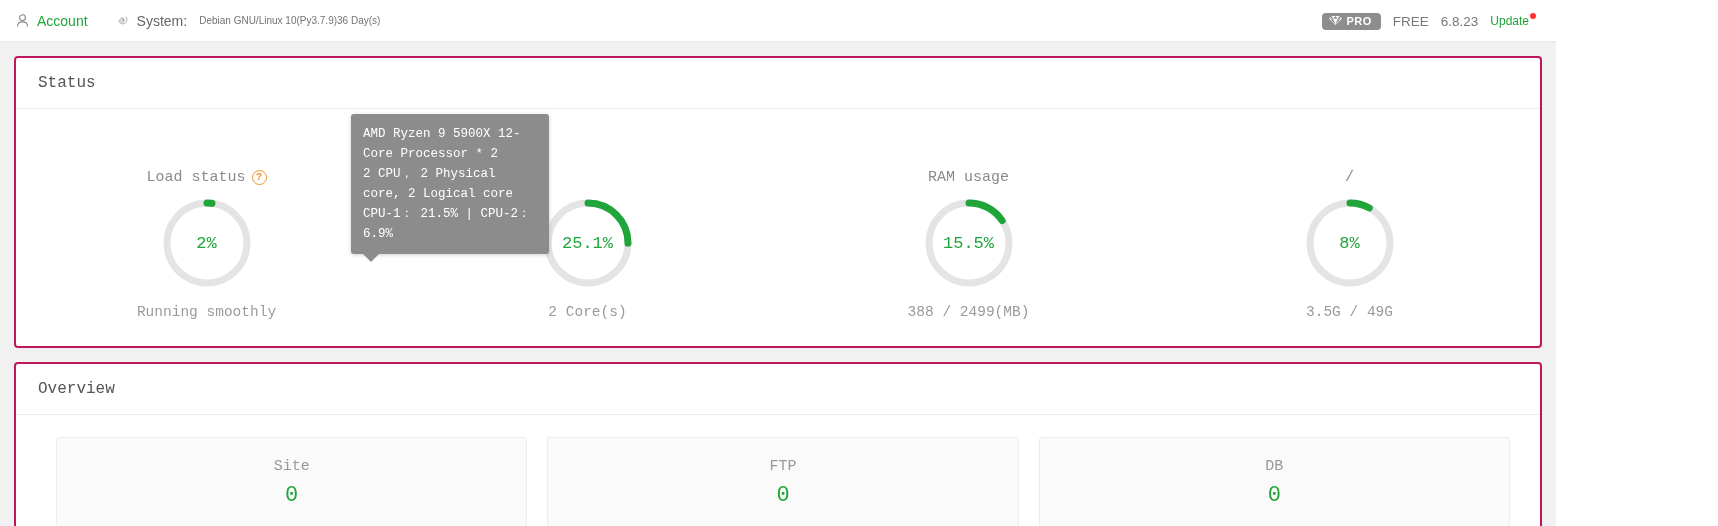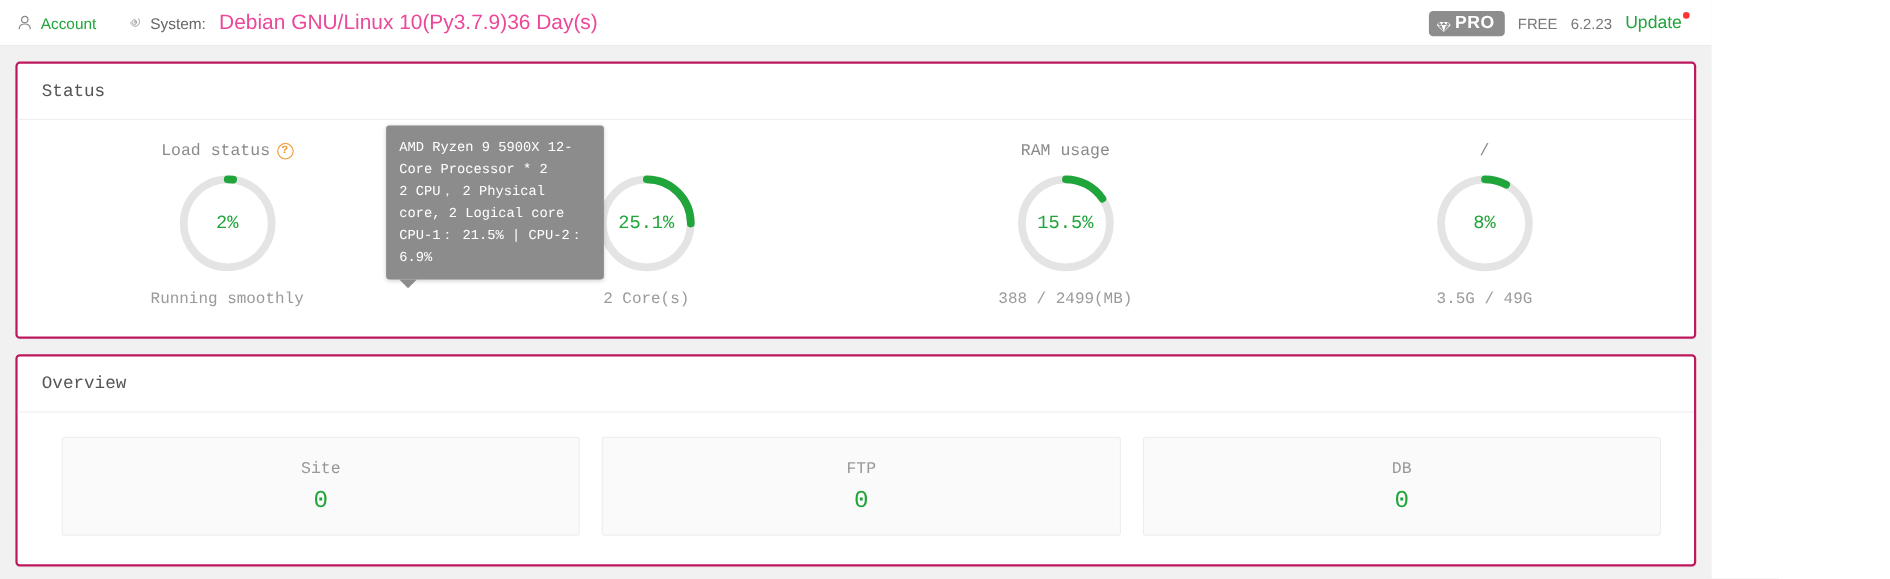--- a/index.html
+++ b/index.html
@@ -68,62 +68,62 @@
     font-size: 14px;
     text-decoration: none;
     cursor: pointer;
   }
   .sys-label {
     color: #666;
     font-size: 14px;
     margin-right: 5px;
   }
   .sys-value {
-    color: #ec4899;
-    font-size: 19px;
+    color: #737373;
+    font-size: 10px;
   }
   .topbar-right {
     position: absolute;
     right: 20px;
     top: 0;
     height: 42px;
     display: flex;
     align-items: center;
     gap: 12px;
   }
   .pro-badge {
     display: inline-flex;
-    align-items: flex-end;
+    align-items: flex-start;
     gap: 4px;
     background: #8d8d8d;
     color: #ffffff;
     border-radius: 4px;
     padding: 2px 9px 3px 7px;
-    font-size: 16px;
+    font-size: 11px;
     font-weight: bold;
     letter-spacing: 0.5px;
     cursor: pointer;
   }
   .pro-badge .gem {
     display: inline-block;
     width: 13px;
     height: 11px;
     line-height: 11px;
   }
   .free-text {
     color: #777;
     font-size: 13.5px;
   }
   .ver-text {
     color: #777;
     font-size: 13.5px;
   }
   .update-link {
     color: #20a53a;
-    font-size: 16px;
+    font-size: 12px;
     position: relative;
     text-decoration: none;
     cursor: pointer;
     padding-right: 7px;
   }
   .update-link .dot {
     position: absolute;
     right: 0;
     top: -1px;
     width: 6px;
@@ -164,20 +164,21 @@
   
   .gauges {
     display: flex;
     padding: 18px 0 26px 0;
   }
   .gauge-cell {
     flex: 1 1 0;
     display: flex;
     flex-direction: column;
     align-items: center;
+    margin-top: 40px;
   }
   .gauge-label {
     font-size: 15px;
     color: #8a8a8a;
     display: flex;
     align-items: center;
     gap: 6px;
     height: 20px;
     margin-bottom: 9px;
   }
@@ -315,21 +316,21 @@
       <span class="pro-badge">
         <span class="gem">
           <svg width="13" height="11" viewBox="0 0 14 12">
             <path d="M3 1h8l3 3-7 7-7-7z" fill="#ffffff"></path>
             <path d="M3 1l1.6 3H1.2zM11 1L9.4 4h3.4zM4.6 4L7 1l2.4 3zM1.6 4.6h3.2L7 10.4zM9.2 4.6h3.2L7 10.4z" fill="#8d8d8d"></path>
           </svg>
         </span>
         <span>PRO</span>
       </span>
       <span class="free-text">FREE</span>
-      <span class="ver-text">6.2.23</span>
+      <span class="ver-text">6.8.23</span>
       <a class="update-link" href="#">
         <span>Update</span>
         <span class="dot"></span>
       </a>
     </div>
   </div>
 
   <div class="content">
 
     <div class="card">

